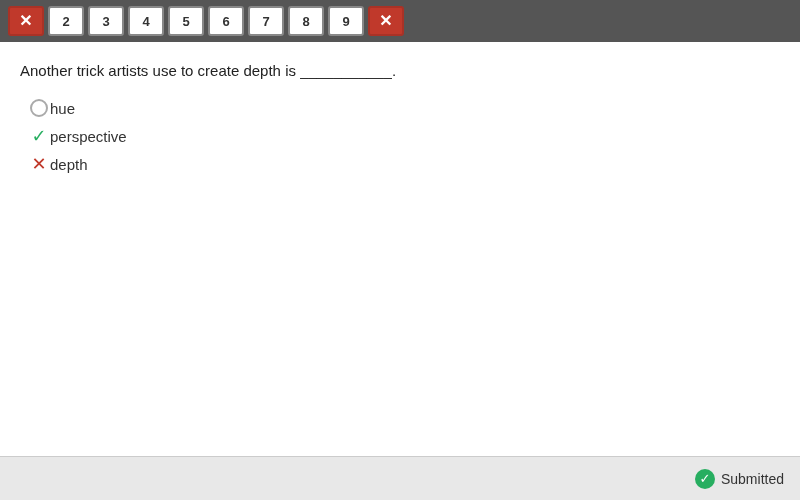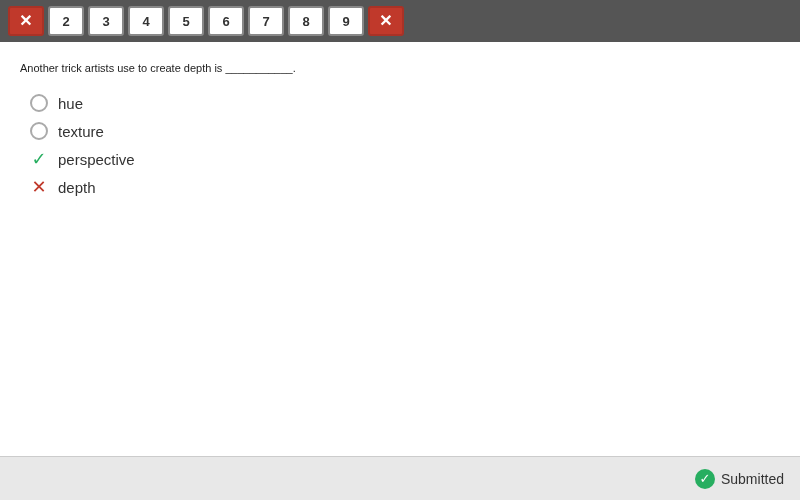--- a/index.html
+++ b/index.html
@@ -51,36 +51,36 @@
     }
 
     
     .content {
       background: white;
       flex: 1;
       padding: 20px;
     }
 
     .question-text {
-      font-size: 11px;
+      font-size: 15px;
       color: #222;
       margin-bottom: 20px;
     }
 
     .answer-options {
       display: flex;
       flex-direction: column;
       gap: 10px;
       padding-left: 10px;
     }
 
     .answer-option {
       display: flex;
       align-items: center;
-      gap: 10px;
+      gap: 2px;
       font-size: 15px;
       color: #333;
     }
 
     .radio-circle {
       width: 18px;
       height: 18px;
       border: 2px solid #aaa;
       border-radius: 50%;
       display: inline-block;
@@ -186,24 +186,20 @@
 <div class="content">
   <div class="question-text">Another trick artists use to create depth is ___________.</div>
 
   <div class="answer-options">
 
     <div class="answer-option">
       <span class="radio-circle"></span>
       <span>hue</span>
     </div>
 
-    <div class="answer-option">
-      <span class="radio-circle"></span>
-      <span>texture</span>
-    </div>
 
     <div class="answer-option">
       <span class="check-icon">✓</span>
       <span>perspective</span>
     </div>
 
     <div class="answer-option">
       <span class="x-icon">✕</span>
       <span>depth</span>
     </div>

